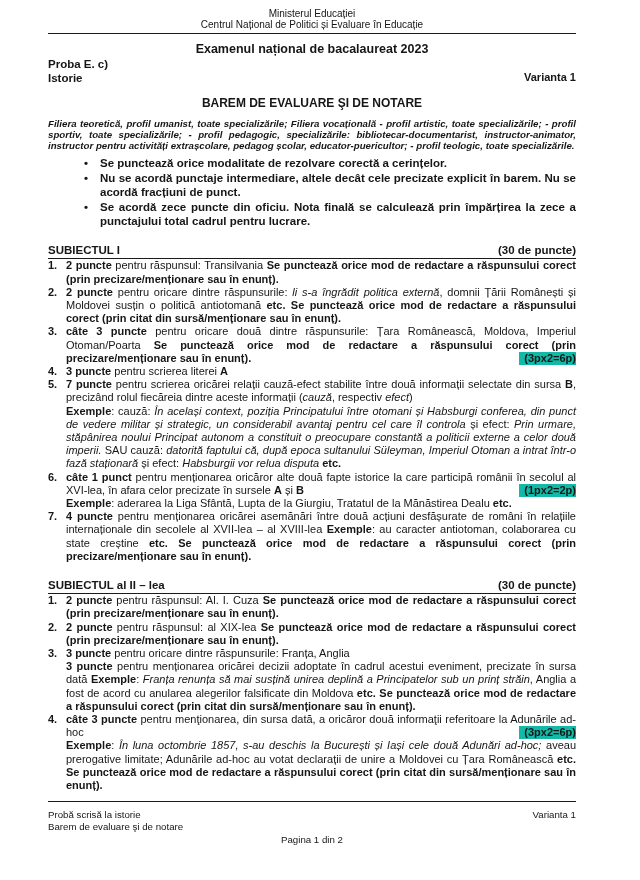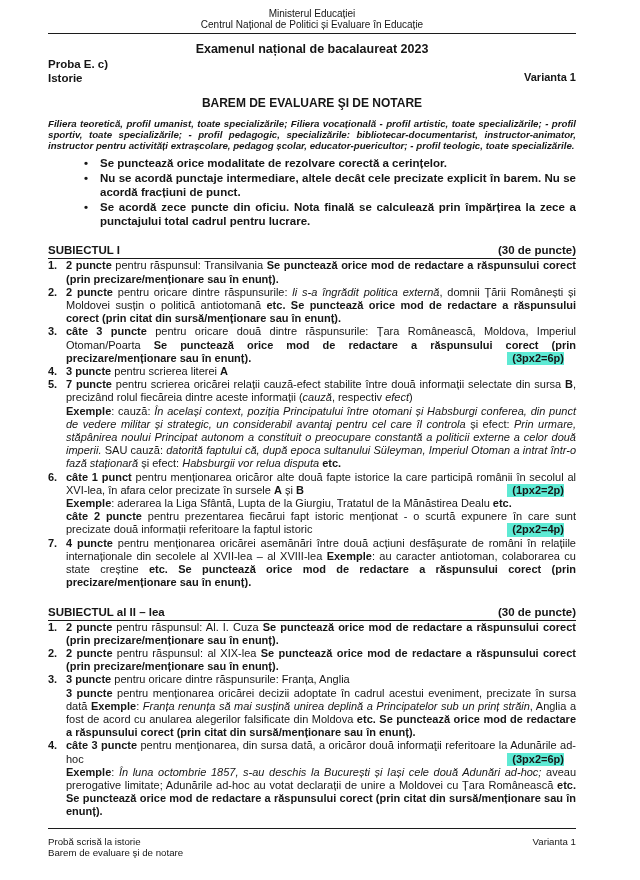--- a/index.html
+++ b/index.html
@@ -37,22 +37,22 @@
   .sec-head{
     display:flex;justify-content:space-between;align-items:flex-end;
     font-weight:bold;font-size:11.5px;line-height:14px;
     border-bottom:1.5px solid #1a1a1a;padding-bottom:1px;gap:18px;
   }
   .item{display:flex;}
   .item .num{width:18px;flex:none;font-weight:bold;}
   .item-body{flex:1;min-width:0;}
   .para{text-align:justify;position:relative;}
   .pts{
-    position:absolute;right:12px;bottom:0;font-weight:bold;
-    background:#5eead4;padding-left:5px;
+    position:absolute;right:0;bottom:0;font-weight:bold;
+    background:#14b8a6;padding-left:5px;
   }
 
   
   .footer{margin-top:9px;border-top:1.3px solid #1c1c1c;padding-top:7px;
     font-size:9.7px;line-height:11.8px;}
   .f-row{position:relative;}
   .f-variant{position:absolute;right:0;top:0;}
   .f-page{text-align:center;margin-top:1px;}
 </style>
 </head>
@@ -129,21 +129,20 @@
         <div class="para"><span><span class="b ">7 puncte</span><span class=""> pentru scrierea oricărei relații cauză-efect stabilite între două informații selectate din sursa </span><span class="b ">B</span><span class="">, precizând rolul fiecăreia dintre aceste informații (</span><span class="i">cauză</span><span class="">, respectiv </span><span class="i">efect</span><span class="">)</span></span></div>
         <div class="para"><span><span class="b ">Exemple</span><span class="">: cauză: </span><span class="i">În același context, poziția Principatului între otomani și Habsburgi conferea, din punct de vedere militar și strategic, un considerabil avantaj pentru cel care îl controla</span><span class=""> și efect: </span><span class="i">Prin urmare, stăpânirea noului Principat autonom a constituit o preocupare constantă a politicii externe a celor două imperii.</span><span class=""> SAU cauză: </span><span class="i">datorită faptului că, după epoca sultanului Süleyman, Imperiul Otoman a intrat într-o fază staționară</span><span class=""> și efect: </span><span class="i">Habsburgii vor relua disputa</span><span class=""> </span><span class="b ">etc.</span></span></div>
       </div>
     </div>
 
     <div class="item">
       <span class="num">6.</span>
       <div class="item-body">
         <div class="para"><span><span class="b ">câte 1 punct</span><span class=""> pentru menționarea oricăror alte două fapte istorice la care participă românii în secolul al XVI-lea, în afara celor precizate în sursele </span><span class="b ">A</span><span class=""> și </span><span class="b ">B</span></span><span class="pts">(1px2=2p)</span></div>
         <div class="para"><span><span class="b ">Exemple</span><span class="">: aderarea la Liga Sfântă, Lupta de la Giurgiu, Tratatul de la Mănăstirea Dealu </span><span class="b ">etc.</span></span></div>
-        <div class="para"><span><span class="b ">câte 2 puncte</span><span class=""> pentru prezentarea fiecărui fapt istoric menționat - o scurtă expunere în care sunt precizate două informații referitoare la faptul istoric</span></span><span class="pts">(2px2=4p)</span></div>
       </div>
     </div>
 
     <div class="item">
       <span class="num">7.</span>
       <div class="item-body">
         <div class="para"><span><span class="b ">4 puncte</span><span class=""> pentru menționarea oricărei asemănări între două acțiuni desfășurate de români în relațiile internaționale din secolele al XVII-lea – al XVIII-lea </span><span class="b ">Exemple</span><span class="">: au caracter antiotoman, colaborarea cu state creștine </span><span class="b ">etc. Se punctează orice mod de redactare a răspunsului corect (prin precizare/menționare sau în enunț).</span></span></div>
       </div>
     </div>
   </div>
@@ -184,15 +183,16 @@
       </div>
     </div>
   </div>
 
   <div class="footer">
     <div class="f-row">
       <span>Probă scrisă la istorie</span>
       <span class="f-variant">Varianta 1</span>
     </div>
     <div>Barem de evaluare şi de notare</div>
+    <div class="f-page">Pagina 1 din 2</div>
   </div>
 
 </div>
 
 </body></html>

